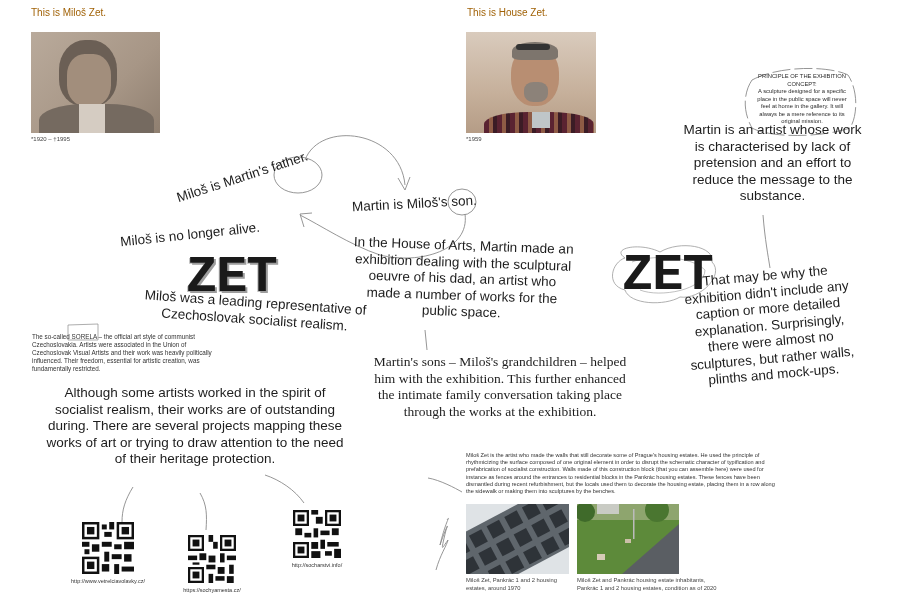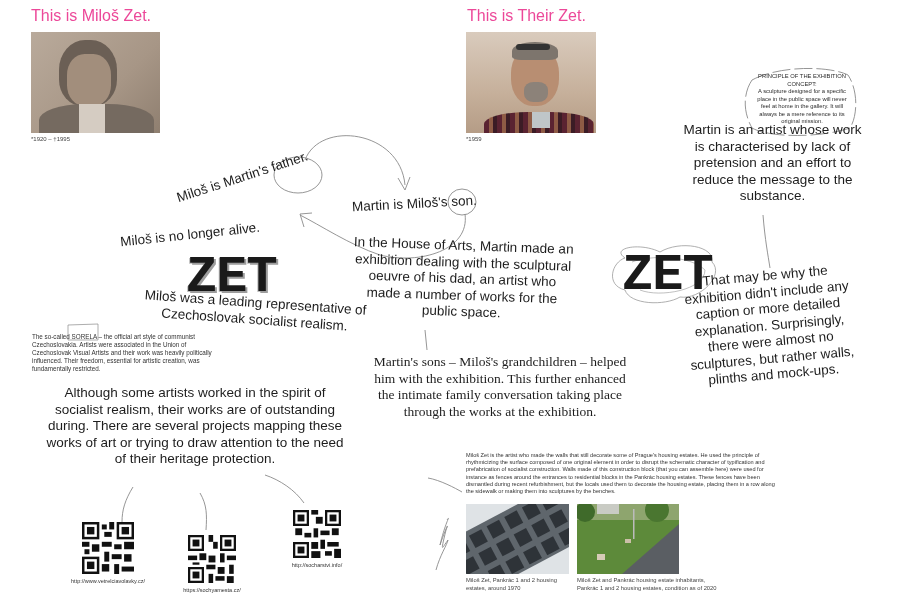--- a/index.html
+++ b/index.html
@@ -1,19 +1,19 @@
 <!DOCTYPE html>
 <html><head>
 <meta charset="utf-8">
 <style>
   html, body { margin:0; padding:0; }
   body { width:900px; height:600px; position:relative; overflow:hidden; background:#ffffff;
          font-family:"Liberation Sans", sans-serif; color:#1e1e1e; }
   .abs { position:absolute; }
-  .title { font-size:16px; color:#ec4899; }
+  .title { font-size:10px; color:#a16207; }
   .caption { font-size:6px; color:#444; }
   .body-t { font-size:13.5px; line-height:16.5px; text-align:center; color:#1d1d1d; }
   .small-t { font-size:6.3px; line-height:8px; color:#333; }
   .zet { font-size:52px; font-weight:bold; letter-spacing:-1px; color:#1a1a1a; line-height:1; font-family:Liberation Mono, monospace; }
   .photo { overflow:hidden; }
   svg.sketch { position:absolute; left:0; top:0; pointer-events:none; }
   .qr { width:52px; height:52px; }
   .url { font-size:5.5px; color:#333; text-align:center; }
 </style>
 </head>
@@ -51,21 +51,21 @@
 
 <div class="abs title" style="left:31px;top:7px;">This is Miloš Zet.</div>
 <div class="abs photo" style="left:31px;top:32px;width:129px;height:101px;background:linear-gradient(135deg,#b9aa9b 0%,#a79686 60%,#8f7f70 100%);">
   <div style="position:absolute;left:28px;top:8px;width:58px;height:66px;border-radius:45% 45% 40% 40%;background:#6b5f55;"></div>
   <div style="position:absolute;left:36px;top:22px;width:44px;height:52px;border-radius:40%;background:#a28e7c;"></div>
   <div style="position:absolute;left:8px;top:72px;width:115px;height:40px;border-radius:40% 40% 0 0;background:#756a60;"></div>
   <div style="position:absolute;left:48px;top:72px;width:26px;height:30px;background:#d5ccc2;"></div>
 </div>
 <div class="abs caption" style="left:31px;top:136px;">*1920 – †1995</div>
 
-<div class="abs title" style="left:467px;top:7px;">This is Their Zet.</div>
+<div class="abs title" style="left:467px;top:7px;">This is House Zet.</div>
 <div class="abs photo" style="left:466px;top:32px;width:130px;height:101px;background:linear-gradient(180deg,#d9cbbd 0%,#c6b09b 60%,#b59c86 100%);">
   <div style="position:absolute;left:45px;top:14px;width:48px;height:60px;border-radius:45%;background:#b88e72;"></div>
   <div style="position:absolute;left:46px;top:10px;width:46px;height:18px;border-radius:50% 50% 20% 20%;background:#7d756d;"></div>
   <div style="position:absolute;left:50px;top:12px;width:34px;height:6px;background:#333;border-radius:3px;"></div>
   <div style="position:absolute;left:58px;top:50px;width:24px;height:20px;border-radius:40%;background:#8c8279;"></div>
   <div style="position:absolute;left:18px;top:80px;width:110px;height:30px;border-radius:40% 40% 0 0;background:repeating-linear-gradient(90deg,#5a2331 0 5px,#8e5b45 5px 9px,#3b1c25 9px 13px);"></div>
   <div style="position:absolute;left:66px;top:80px;width:18px;height:16px;background:#bfc6c8;"></div>
 </div>
 <div class="abs caption" style="left:466px;top:136px;">*1959</div>
 

